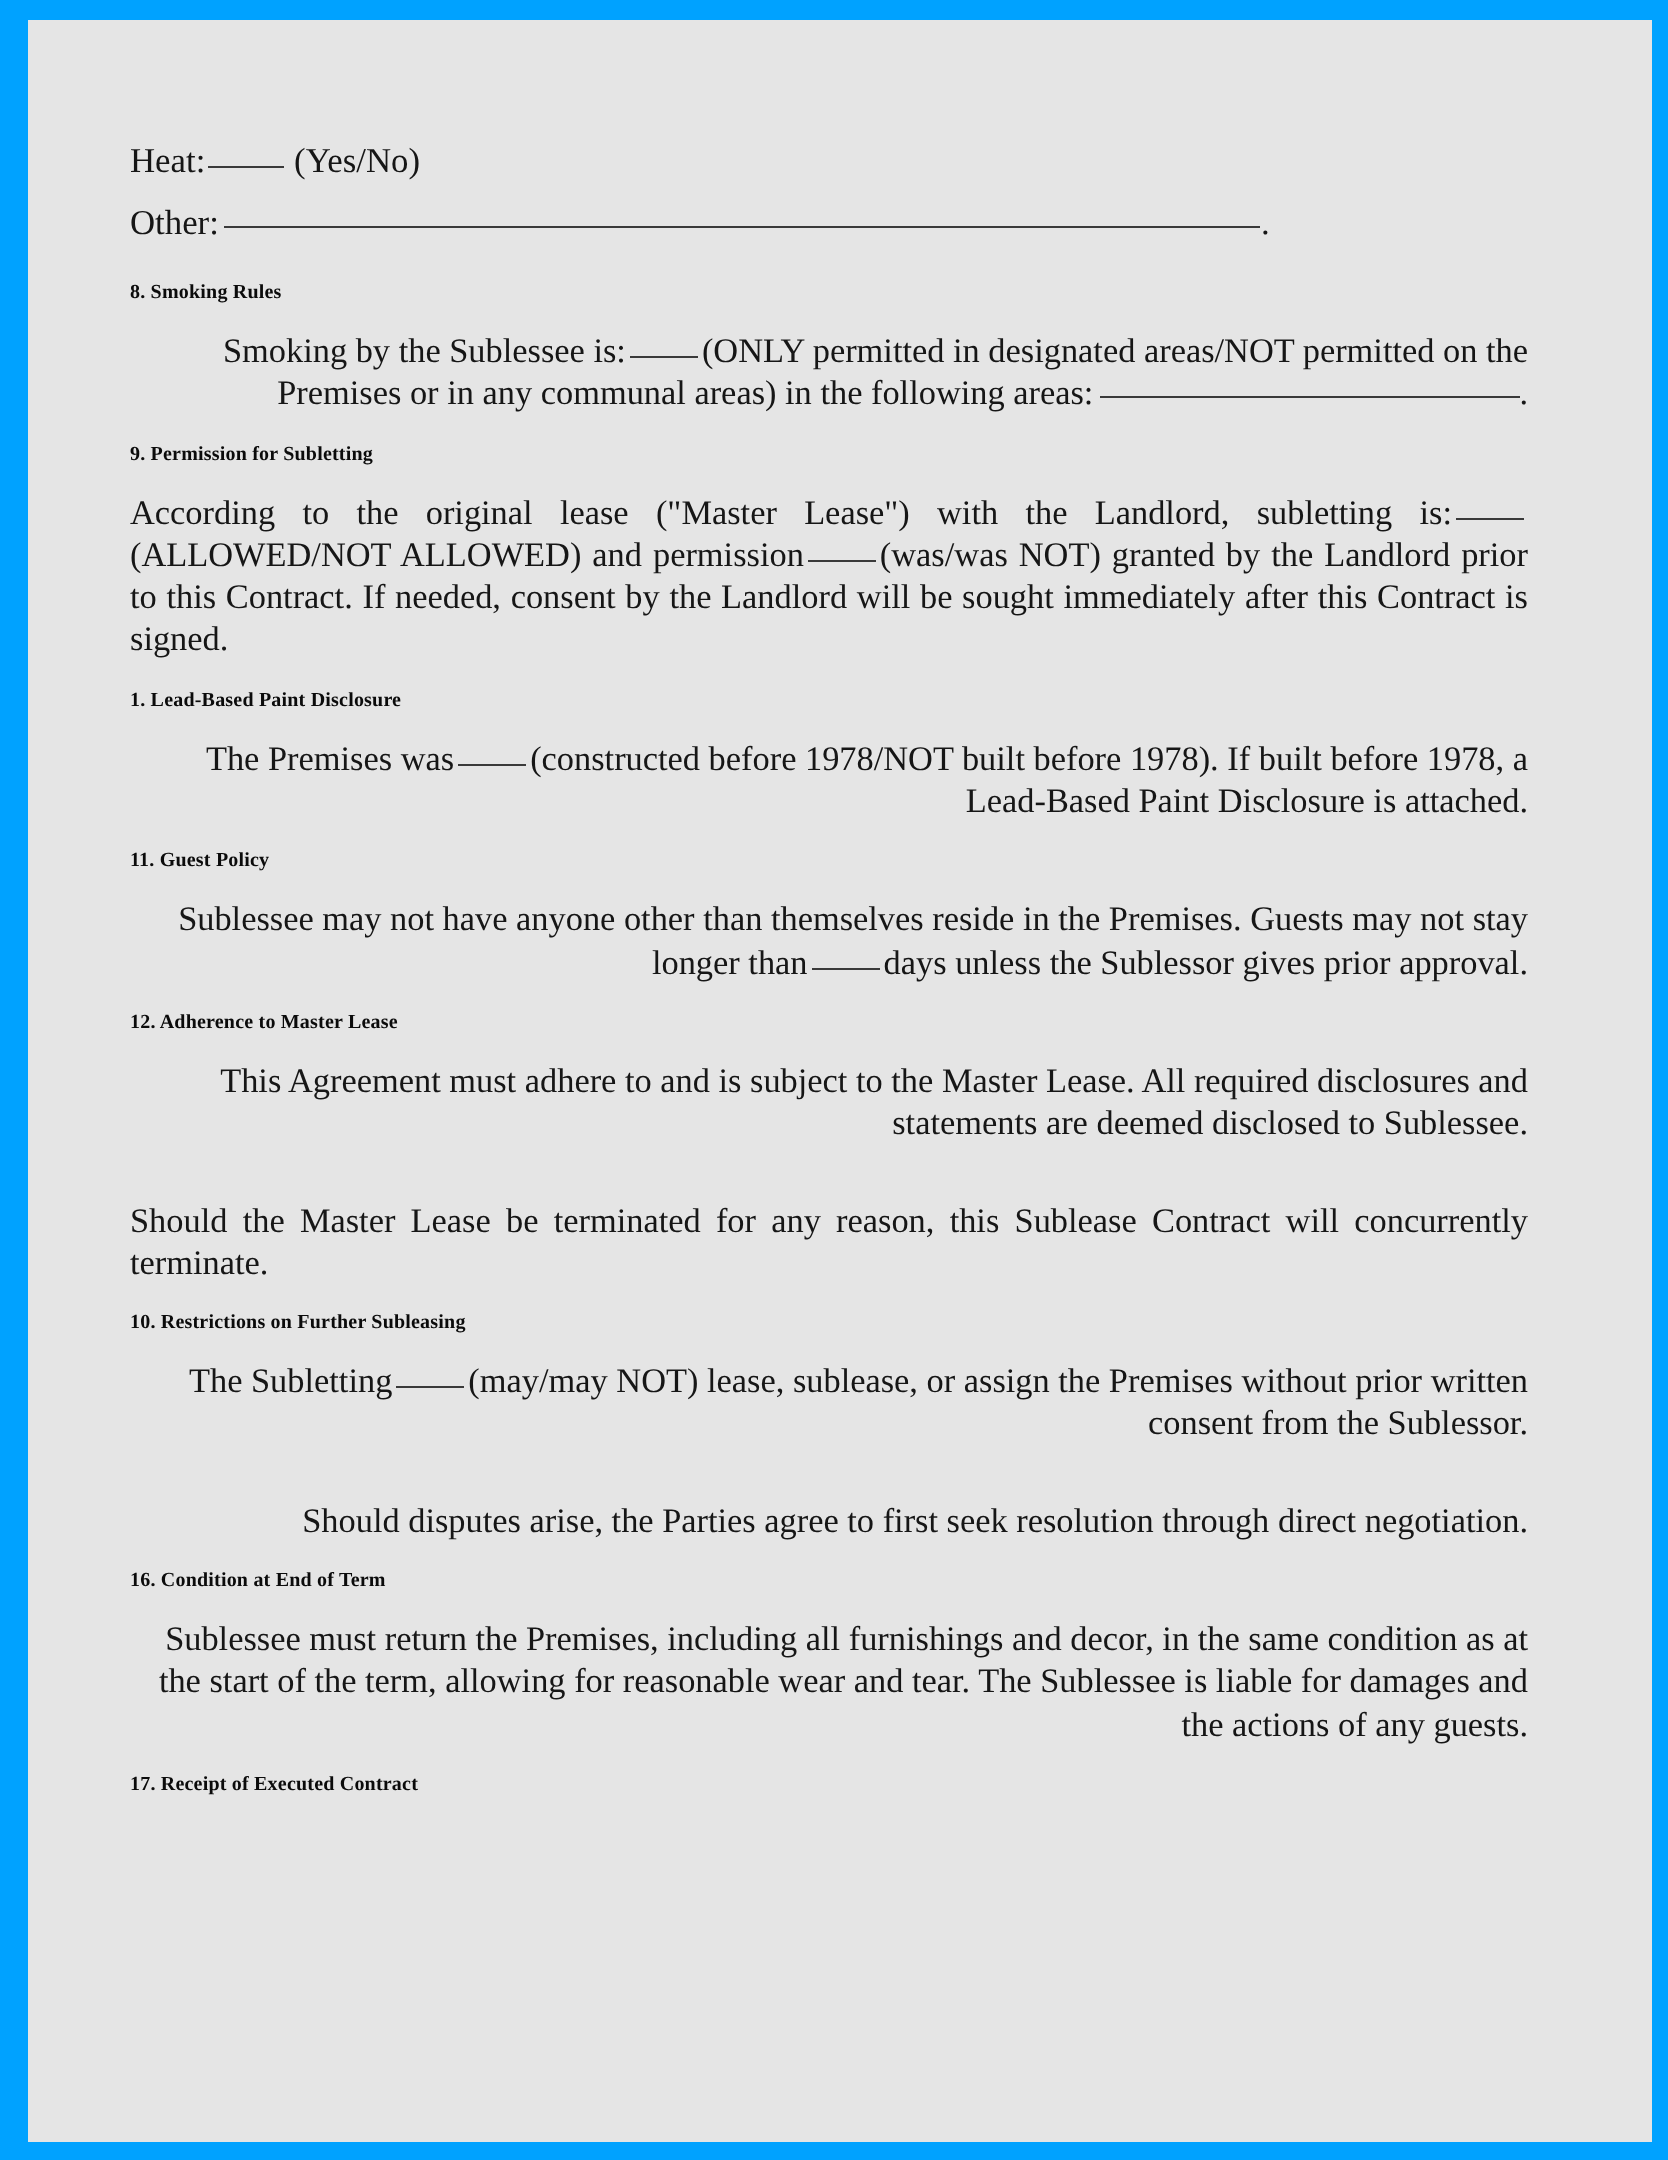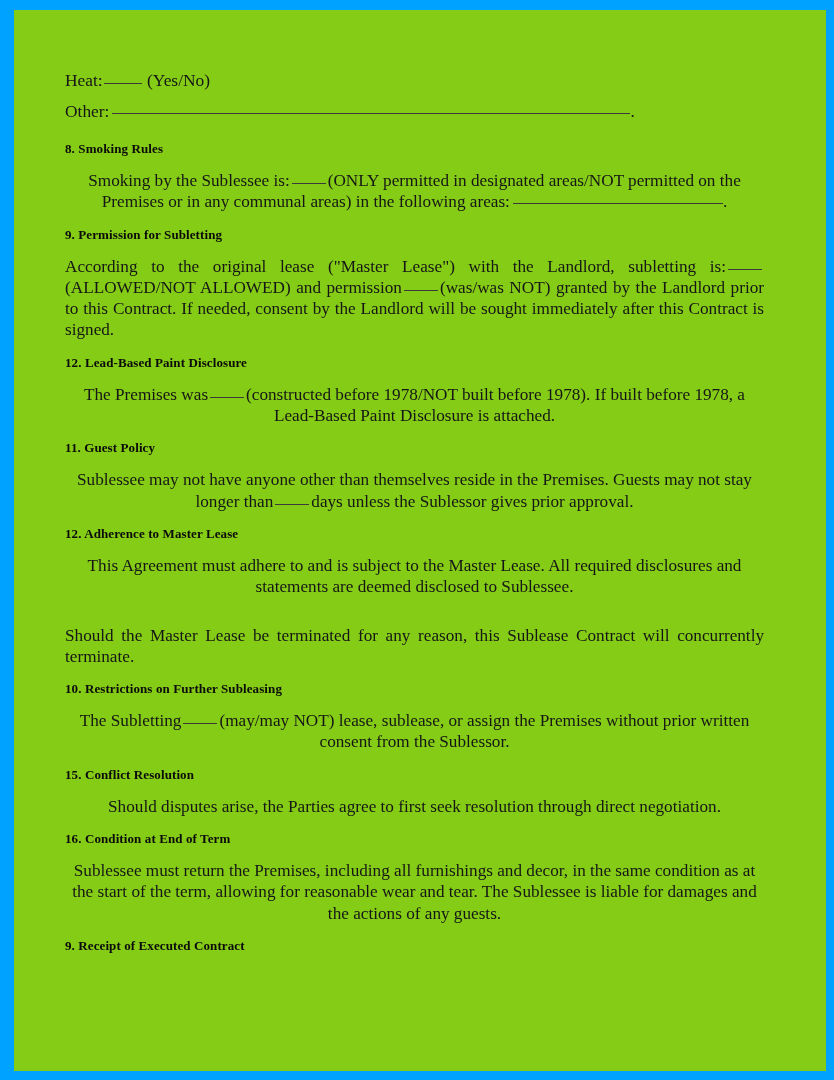--- a/index.html
+++ b/index.html
@@ -25,21 +25,21 @@
     border-right: 8px solid #00a2ff;
     border-bottom: 9px solid #00a2ff;
   }
 
   #sheet {
     position: absolute;
     left: 0;
     top: 0;
     right: 0;
     bottom: 0;
-    background: #84cc16;
+    background: #e5e5e5;
     overflow: hidden;
   }
 
   #content {
     position: absolute;
     left: 51px;
     top: 55px;
     width: 699px;
     color: #000000;
   }
@@ -62,38 +62,38 @@
   .rule-long {
     display: inline-block;
     border-bottom: 1.4px solid #3a3a3a;
     vertical-align: 3px;
     margin-left: 3px;
   }
   .rule-other { width: 518px; }
   .rule-areas { width: 210px; }
 
   h2.section-heading {
-    font-size: 13px;
+    font-size: 10px;
     font-weight: bold;
     margin: 0;
     padding: 0;
     color: #0b0b0b;
     letter-spacing: 0.1px;
   }
 
   p.section-body {
     font-size: 17.2px;
     line-height: 21.3px;
     margin: 0;
     padding: 0;
     color: #161616;
     text-align: justify;
     text-justify: inter-word;
   }
-  p.section-body.ragged { text-align: center; }
+  p.section-body.ragged { text-align: right; }
 
   
   .gap-heading { height: 14px; }
   .gap-body    { height: 13px; }
 
   .blank-inline {
     display: inline-block;
     width: 34px;
     border-bottom: 1.4px solid #3a3a3a;
     vertical-align: 2px;
@@ -123,21 +123,21 @@
       <p class="section-body ragged"><span>Smoking by the Sublessee is:</span><span class="blank-inline"></span><span>(ONLY permitted in designated areas/NOT permitted on the Premises or in any communal areas) in the following areas:</span><span class="rule-long rule-areas"></span><span>.</span></p>
 
       <div class="gap-heading"></div>
 
       <h2 class="section-heading">9. Permission for Subletting</h2>
       <div class="gap-body"></div>
       <p class="section-body"><span>According to the original lease ("Master Lease") with the Landlord, subletting is:</span><span class="blank-inline"></span><span>(ALLOWED/NOT ALLOWED) and permission</span><span class="blank-inline"></span><span>(was/was NOT) granted by the Landlord prior to this Contract. If needed, consent by the Landlord will be sought immediately after this Contract is signed.</span></p>
 
       <div class="gap-heading"></div>
 
-      <h2 class="section-heading">12. Lead-Based Paint Disclosure</h2>
+      <h2 class="section-heading">1. Lead-Based Paint Disclosure</h2>
       <div class="gap-body"></div>
       <p class="section-body ragged"><span>The Premises was</span><span class="blank-inline"></span><span>(constructed before 1978/NOT built before 1978). If built before 1978, a Lead-Based Paint Disclosure is attached.</span></p>
 
       <div class="gap-heading"></div>
 
       <h2 class="section-heading">11. Guest Policy</h2>
       <div class="gap-body"></div>
       <p class="section-body ragged"><span>Sublessee may not have anyone other than themselves reside in the Premises. Guests may not stay longer than</span><span class="blank-inline"></span><span>days unless the Sublessor gives prior approval.</span></p>
 
       <div class="gap-heading"></div>
@@ -152,29 +152,28 @@
       <p class="section-body">Should the Master Lease be terminated for any reason, this Sublease Contract will concurrently terminate.</p>
 
       <div class="gap-heading"></div>
 
       <h2 class="section-heading">10. Restrictions on Further Subleasing</h2>
       <div class="gap-body"></div>
       <p class="section-body ragged"><span>The Subletting</span><span class="blank-inline"></span><span>(may/may NOT) lease, sublease, or assign the Premises without prior written consent from the Sublessor.</span></p>
 
       <div class="gap-heading"></div>
 
-      <h2 class="section-heading">15. Conflict Resolution</h2>
       <div class="gap-body"></div>
       <p class="section-body ragged">Should disputes arise, the Parties agree to first seek resolution through direct negotiation.</p>
 
       <div class="gap-heading"></div>
 
       <h2 class="section-heading">16. Condition at End of Term</h2>
       <div class="gap-body"></div>
       <p class="section-body ragged">Sublessee must return the Premises, including all furnishings and decor, in the same condition as at the start of the term, allowing for reasonable wear and tear. The Sublessee is liable for damages and the actions of any guests.</p>
 
       <div class="gap-heading"></div>
 
-      <h2 class="section-heading">9. Receipt of Executed Contract</h2>
+      <h2 class="section-heading">17. Receipt of Executed Contract</h2>
 
     </div>
   </div>
 </div>
 
 </body></html>

